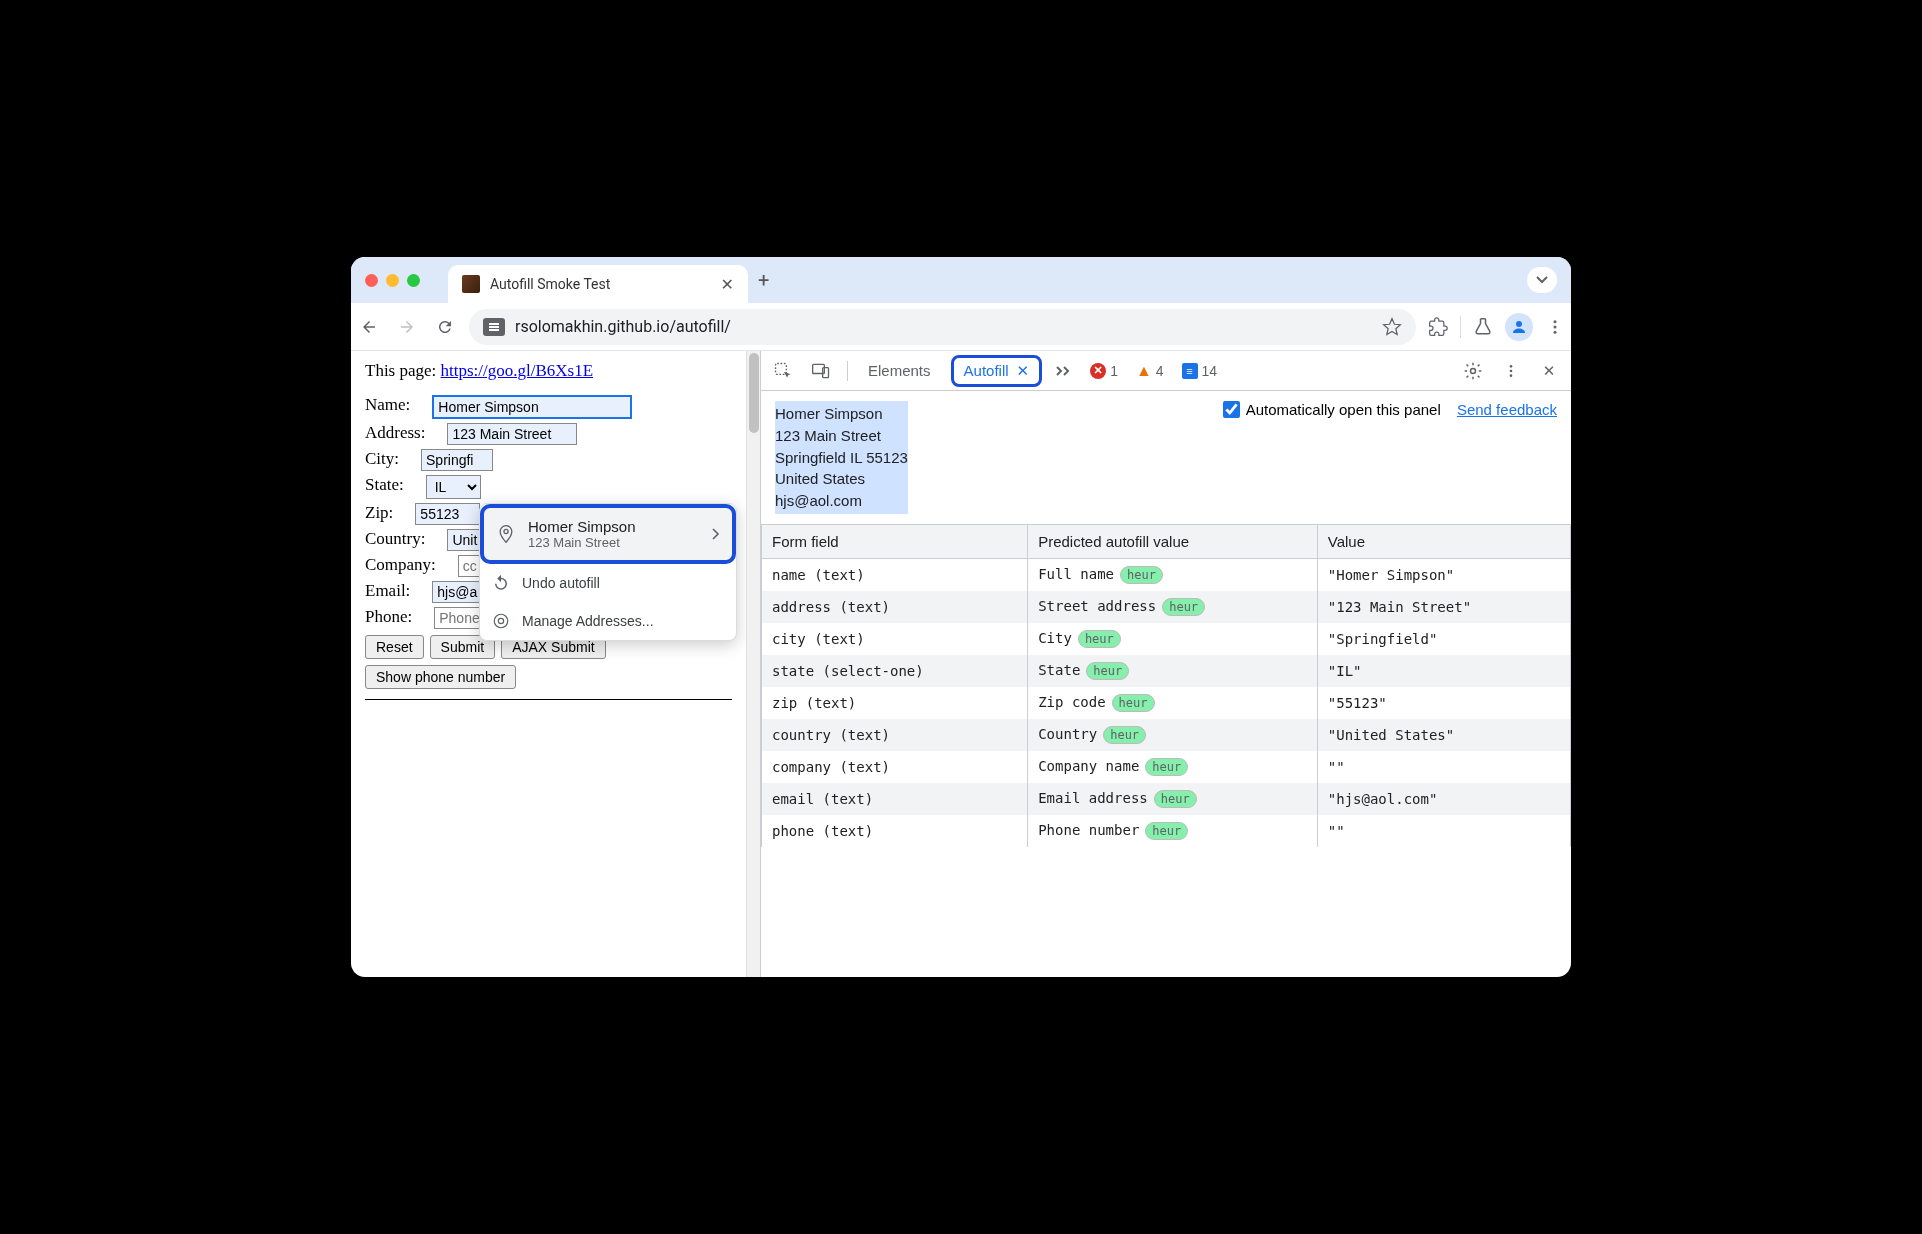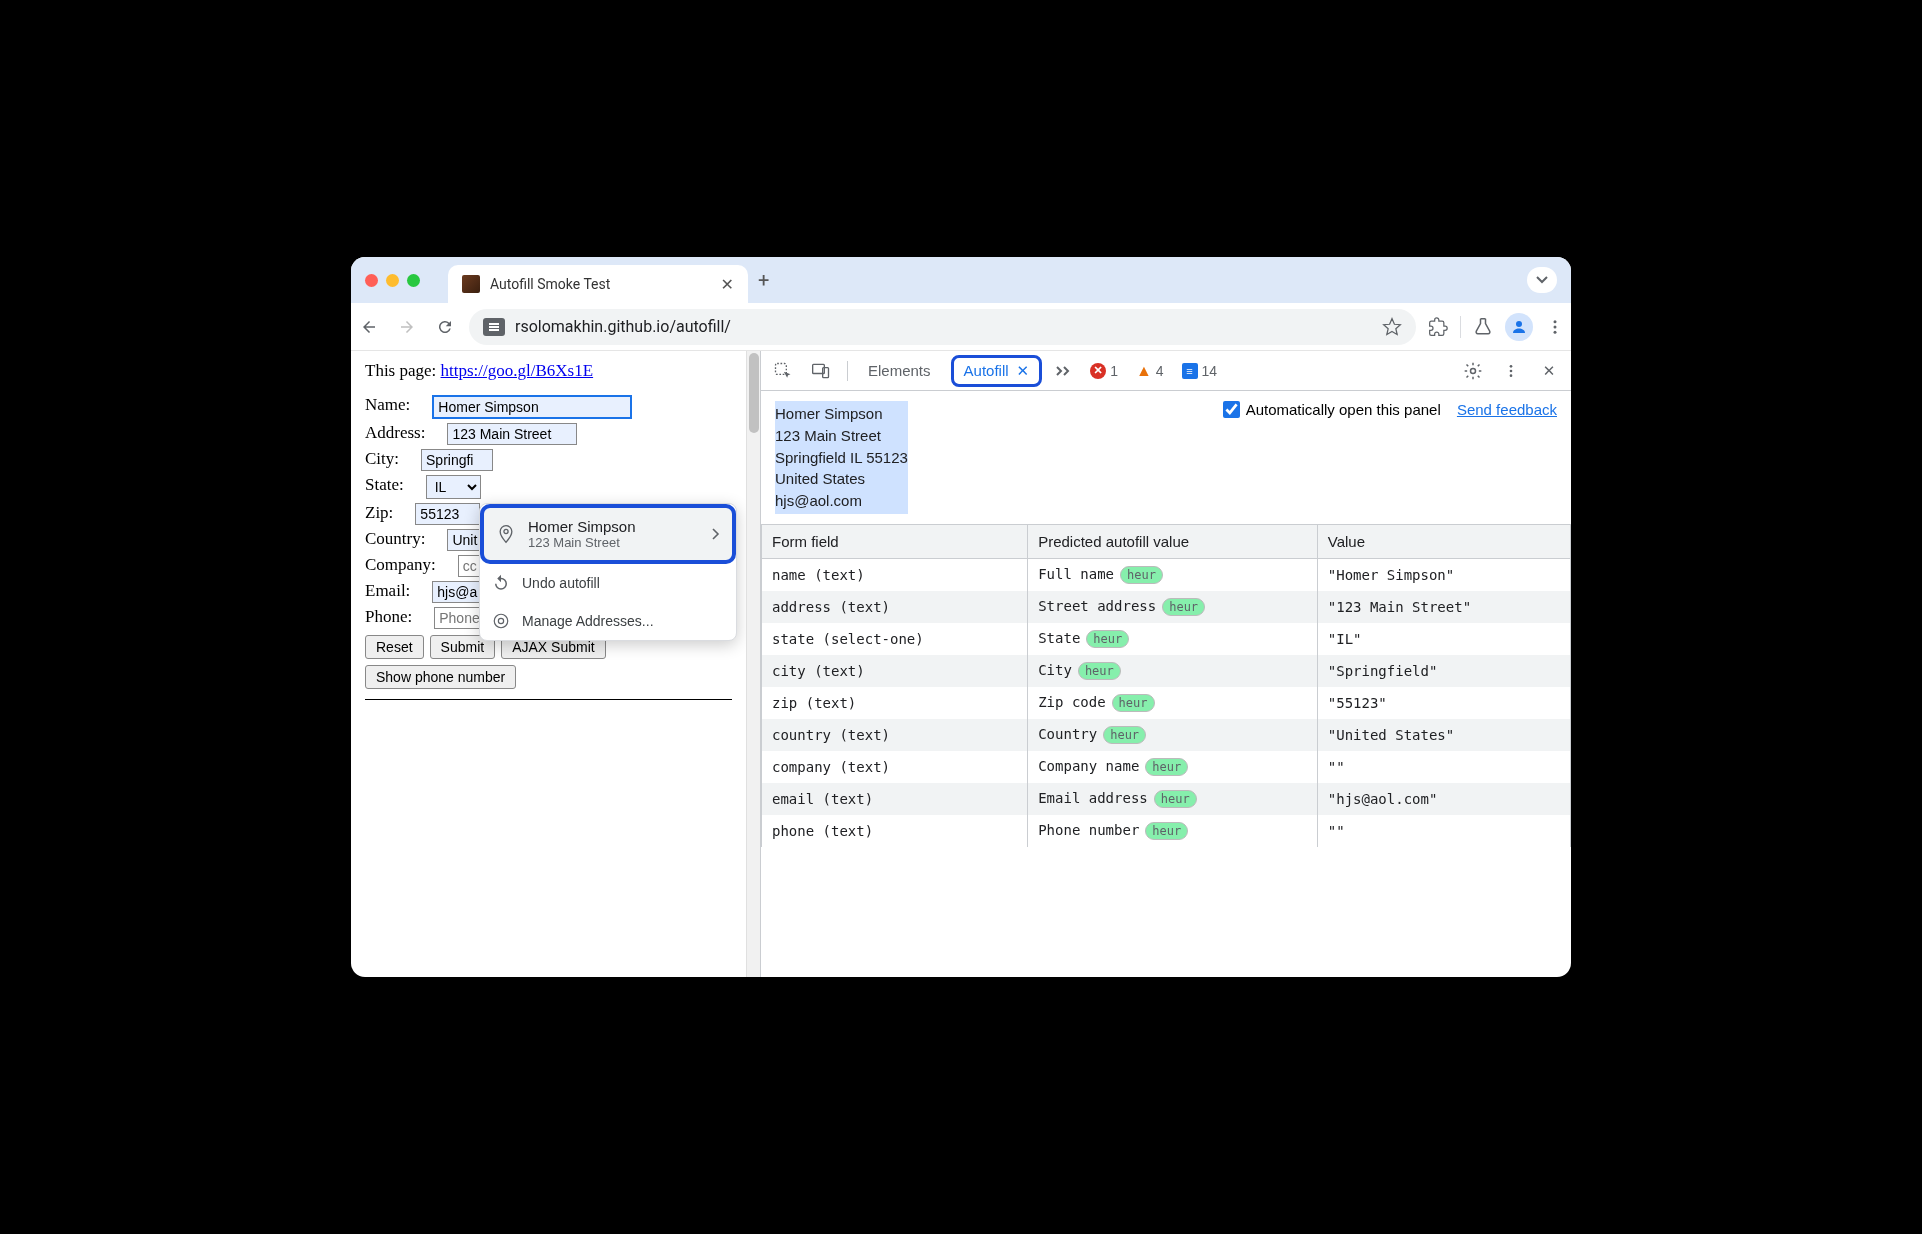--- a/index.html
+++ b/index.html
@@ -320,30 +320,30 @@
                 <td>name (text)</td>
     <td>Full name<span class="heur-badge">heur</span></td>
     <td>"Homer Simpson"</td>
               </tr>
               <tr>
                 <td>address (text)</td>
     <td>Street address<span class="heur-badge">heur</span></td>
     <td>"123 Main Street"</td>
               </tr>
               <tr>
+                <td>city (text)</td>
+    <td>City<span class="heur-badge">heur</span></td>
+    <td>"Springfield"</td>
+              </tr>
+              <tr>
                 <td>state (select-one)</td>
     <td>State<span class="heur-badge">heur</span></td>
     <td>"IL"</td>
               </tr>
               <tr>
-                <td>city (text)</td>
-    <td>City<span class="heur-badge">heur</span></td>
-    <td>"Springfield"</td>
-              </tr>
-              <tr>
                 <td>zip (text)</td>
     <td>Zip code<span class="heur-badge">heur</span></td>
     <td>"55123"</td>
               </tr>
               <tr>
                 <td>country (text)</td>
     <td>Country<span class="heur-badge">heur</span></td>
     <td>"United States"</td>
               </tr>
               <tr>

